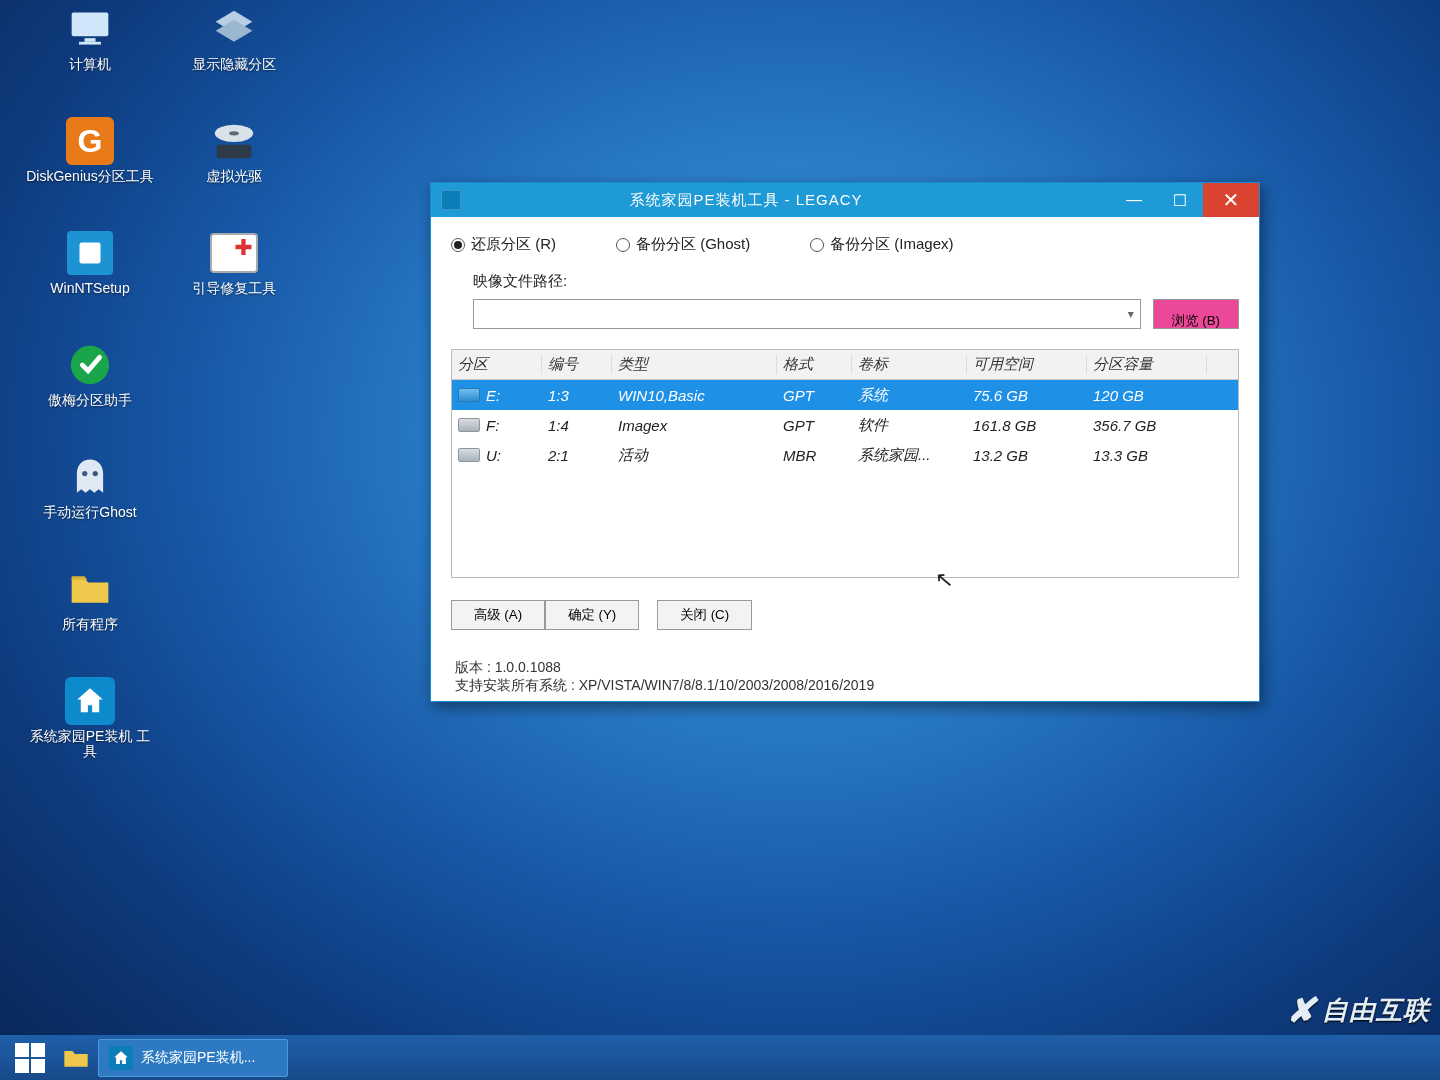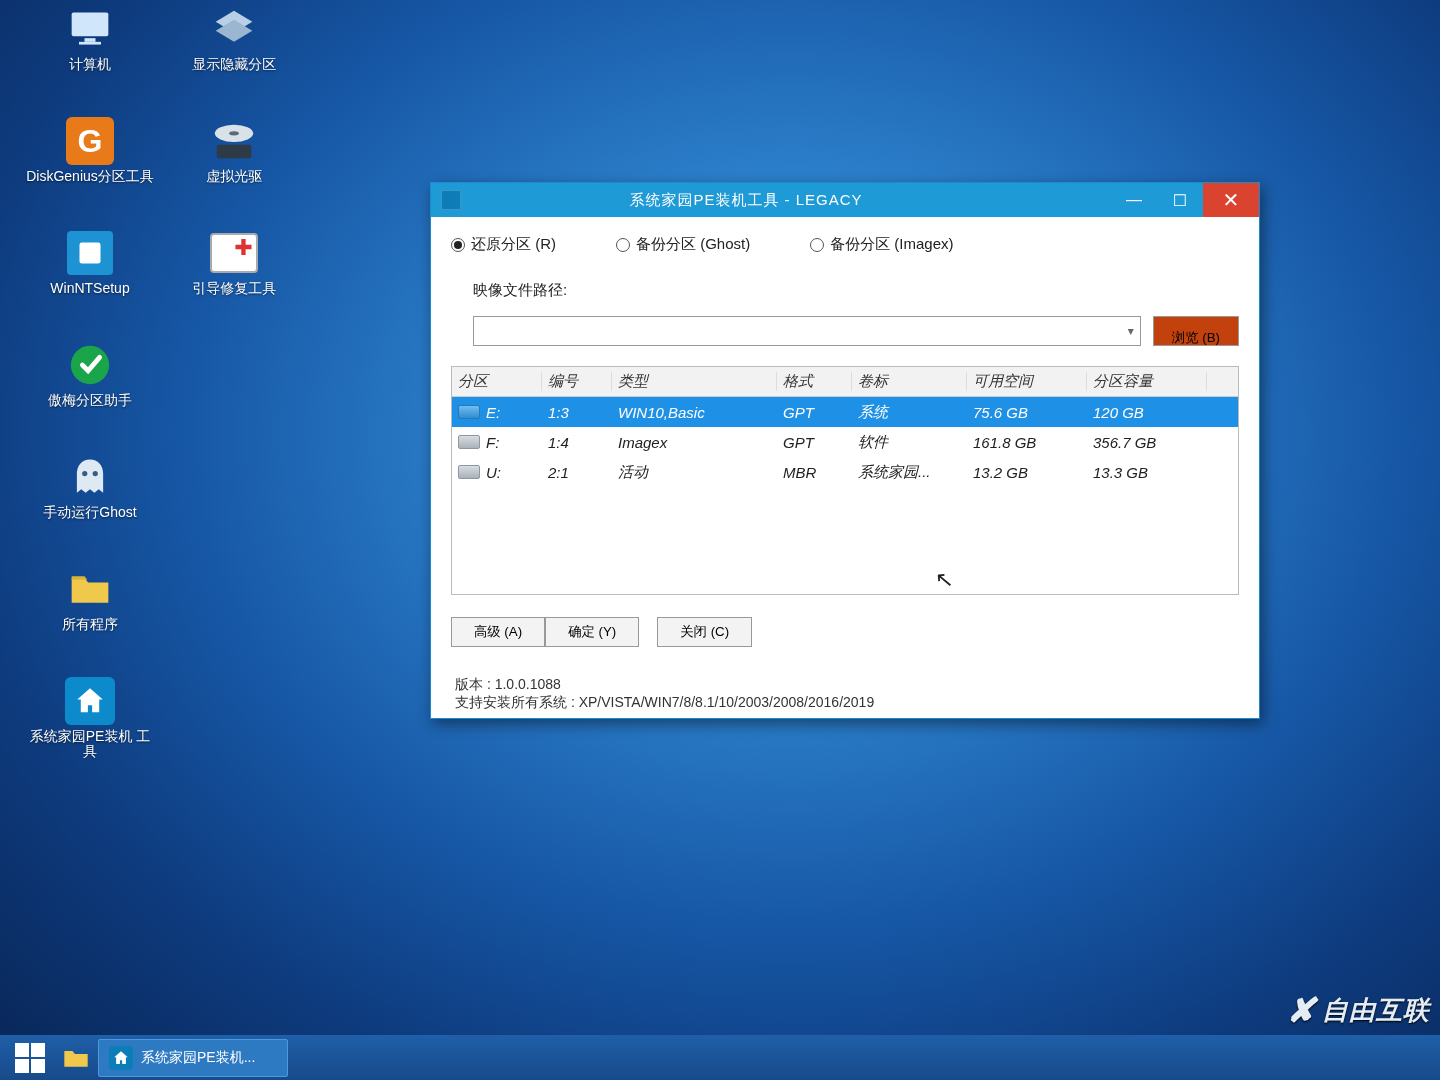--- a/index.html
+++ b/index.html
@@ -90,37 +90,37 @@
   .titlebar .ticon{ width:20px;height:20px;background:#0d7db8;border:1px solid #fff3;margin-right:10px;border-radius:2px;}
   .titlebar .title{ flex:1; text-align:center; padding-right:90px; letter-spacing:1px;}
   .winbtns{ display:flex; height:100%;}
   .wbtn{ width:46px; display:flex; align-items:center; justify-content:center; cursor:pointer; font-size:16px;}
   .wbtn.close{ background:#d9432f; width:56px; font-size:20px;}
 
   .body{
     padding: 18px 20px 0 20px;
   }
   .radios{
-    display:flex; gap:60px; margin-bottom:27px; font-size:15px;
+    display:flex; gap:60px; margin-bottom:18px; font-size:15px;
   }
   .radio{ display:flex; align-items:center; gap:6px; cursor:pointer;}
   .radio .dot{
     width:14px;height:14px;border:1px solid #555;border-radius:50%;
     display:flex;align-items:center;justify-content:center;
   }
   .radio.sel .dot::after{content:"";width:8px;height:8px;background:#222;border-radius:50%;}
 
   .pathrow{ display:flex; align-items:center; gap:12px; margin-bottom:20px;}
   .pathrow select, .pathrow .combo{
     flex:1; height:30px; border:1px solid #999; background:#fff;
     display:flex; align-items:center; padding:0 6px; position:relative;
   }
   .combo .caret{ position:absolute; right:6px; font-size:12px; color:#666; pointer-events:none;}
   .browse-btn{
-    height:30px; padding:12px 18px; border:1px solid #999; background:#c2410c; cursor:pointer;
+    height:30px; padding:12px 18px; border:1px solid #999; background:#ec4899; cursor:pointer;
   }
   .indent{ margin-left:22px; }
 
   
   .ptable{
     border:1px solid #bbb; margin:0 0 22px 0; height:229px; overflow:hidden;
     font-size:15px;
     font-style:italic;
   }
   .ptable .thead, .ptable .trow{
@@ -294,21 +294,21 @@
           <span class="dot"></span>
           <span>备份分区 (Ghost)</span>
         </div>
         <div class="radio">
           <span class="dot"></span>
           <span>备份分区 (Imagex)</span>
         </div>
       </div>
 
       <div class="indent">
-        <div class="plabel" style="margin-bottom:16px;">映像文件路径:</div>
+        <div class="plabel" style="margin-bottom:8px;">映像文件路径:</div>
         <div class="pathrow">
           <div class="combo">
             <span></span>
             <span class="caret">▾</span>
           </div>
           <button class="browse-btn">
             <span>浏览 (B)</span>
           </button>
         </div>
       </div>

